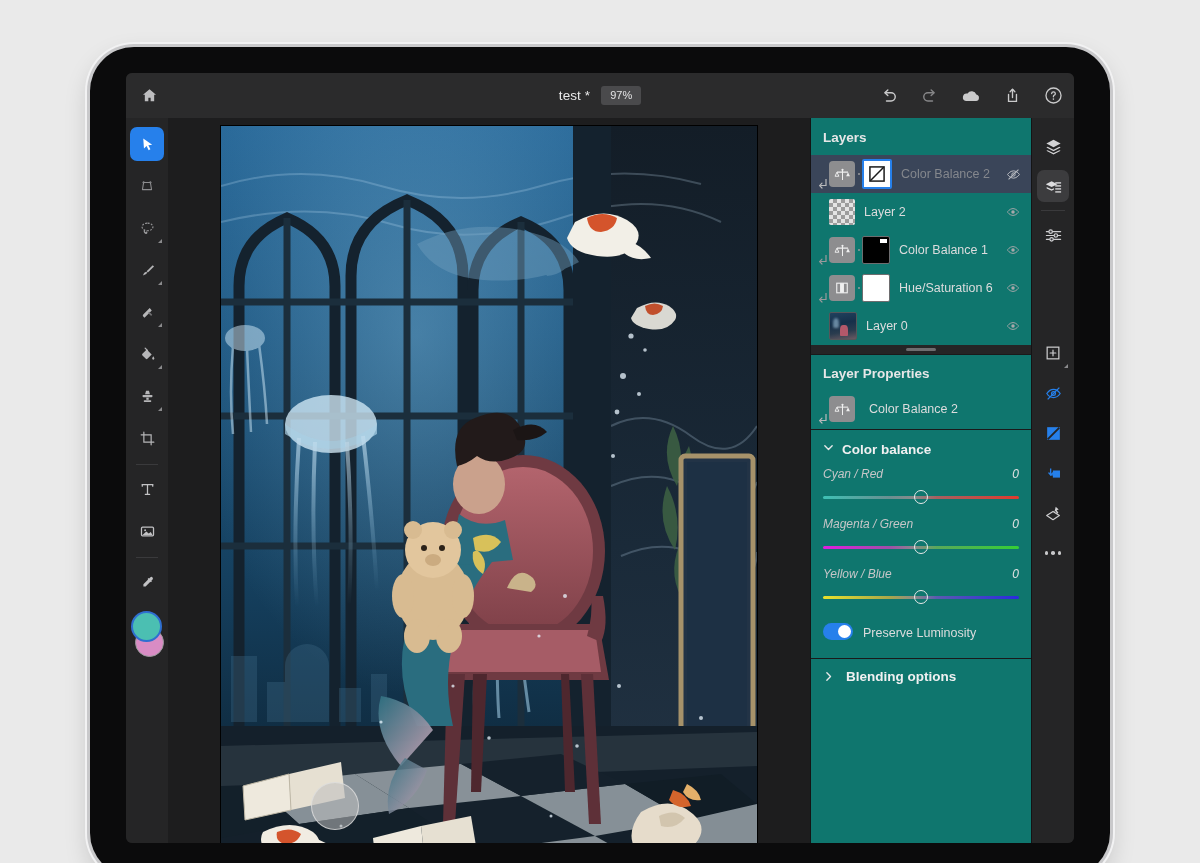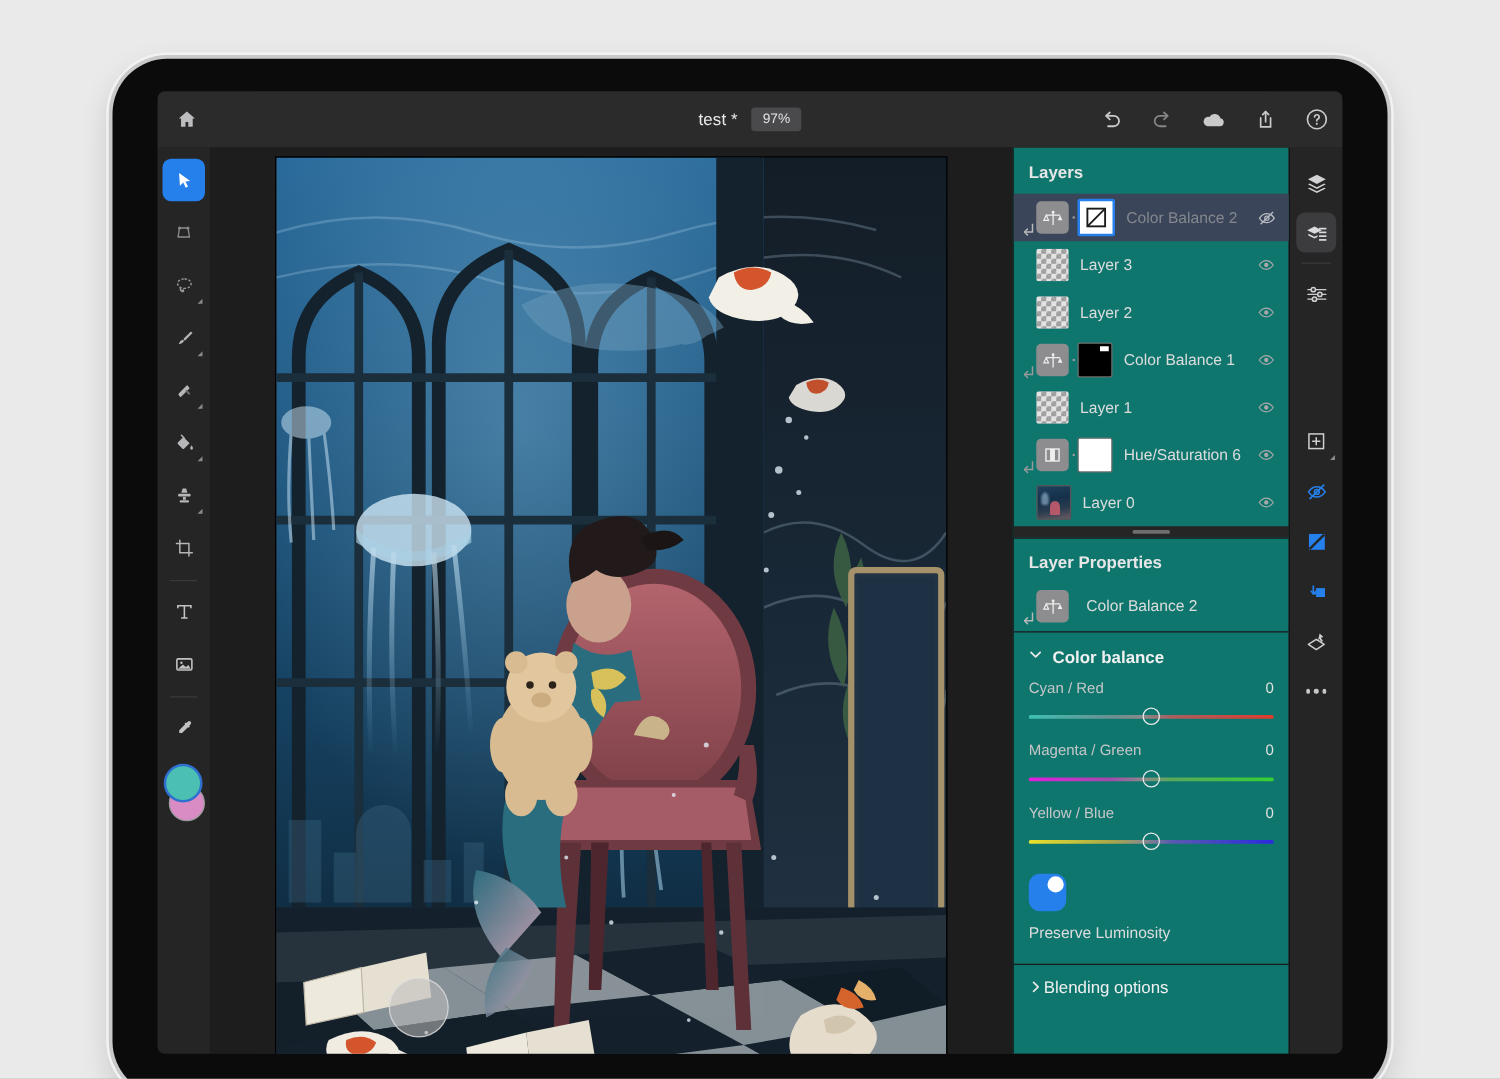--- a/index.html
+++ b/index.html
@@ -89,35 +89,35 @@
   .grip{height:9px;display:flex;align-items:center;justify-content:center;background:#252526;}
   .grip i{width:30px;height:3px;border-radius:2px;background:#6e6e70;display:block;}
   .divider{height:1px;background:#1a1a1b;}
   .props-head{color:#e6e6e7;font-size:13.5px;font-weight:bold;padding:11px 12px 8px 12px;}
   .props-row{height:40px;display:flex;align-items:center;padding:0 12px 0 6px;gap:0;}
   .props-row .pname{color:#dcdcdd;font-size:12.5px;padding-left:14px;}
   .section{padding:10px 12px 6px 12px;}
   .sec-head{display:flex;gap:8px;color:#f0f0f1;font-size:13.5px;font-weight:bold;
             padding:2px 0 10px 0;}
   .slider-block{margin-bottom:13px;}
-  .slider-top{display:flex;justify-content:space-between;align-items:flex-start;margin-bottom:9px;}
+  .slider-top{display:flex;justify-content:space-between;align-items:flex-start;margin-bottom:9px;font-style:italic;}
   .slider-label{color:#c6c6c8;font-size:12px;}
   .slider-val{color:#e2e2e3;font-size:12px;}
   .track{position:relative;height:14px;}
   .track .bar{position:absolute;left:0;right:0;top:6px;height:2.5px;border-radius:2px;}
   .bar.cr{background:linear-gradient(90deg,#3ec0b4 0%,#6a8f91 34%,#8a8a8a 47%,#a66060 58%,#e03b2e 100%);}
   .bar.mg{background:linear-gradient(90deg,#e11ce0 0%,#a04ea8 34%,#8a8a8a 47%,#5aa85a 58%,#35cf35 100%);}
   .bar.yb{background:linear-gradient(90deg,#e8e22c 0%,#a8a64a 34%,#8a8a8a 47%,#5a5ab0 58%,#2a2ae0 100%);}
   .knob{position:absolute;left:50%;top:0;width:14px;height:14px;margin-left:-7px;border-radius:50%;
         border:1.6px solid #e9e9ea;background:transparent;box-sizing:border-box;}
-  .toggle-row{display:flex;align-items:flex-start;gap:10px;padding:6px 0 12px 0;flex-direction:column;}
+  .toggle-row{display:flex;align-items:flex-end;gap:10px;padding:6px 0 12px 0;}
   .toggle{width:30px;height:17px;border-radius:9px;background:#2680eb;position:relative;flex:0 0 30px;}
   .toggle i{position:absolute;right:2px;top:2px;width:13px;height:13px;border-radius:50%;background:#fff;display:block;}
   .toggle-label{color:#dcdcdd;font-size:12.5px;}
-  .blend-head{display:flex;align-items:center;gap:1px;color:#f0f0f1;font-size:13.5px;font-weight:normal;padding:10px 12px;}
+  .blend-head{display:flex;align-items:center;gap:12px;color:#f0f0f1;font-size:13.5px;font-weight:bold;padding:10px 12px;}
   
   .rightrail{width:42px;flex:0 0 42px;background:#252526;display:flex;flex-direction:column;
              align-items:center;padding-top:8px;border-left:1px solid #141415;}
   .rbtn{width:32px;height:32px;margin:4px 0;border-radius:7px;display:flex;align-items:center;
         justify-content:center;position:relative;}
   .rbtn.sel{background:#3c3c3e;}
   .rsep{width:24px;height:1px;background:#3a3a3c;margin:4px 0;}
   .rbtn .caret{position:absolute;right:1px;bottom:1px;width:0;height:0;
       border-left:4px solid transparent;border-bottom:4px solid #8a8a8c;}
   .spacer-lg{height:78px;}
@@ -541,31 +541,20 @@
               <span class="layer-name">Color Balance 2</span>
               <span class="eye">
                 <svg width="17" height="17" viewBox="0 0 24 24">
                   <path d="M3.6 12s3.5-5.2 8.4-5.2S20.4 12 20.4 12s-3.5 5.2-8.4 5.2S3.6 12 3.6 12z" fill="none" stroke="#b9bcc2" stroke-width="1.4"></path>
                   <circle cx="12" cy="12" r="2.4" fill="none" stroke="#b9bcc2" stroke-width="1.4"></circle>
                   <path d="M5 19 19 5" stroke="#b9bcc2" stroke-width="1.5"></path>
                 </svg>
               </span>
             </div>
 
-            <div class="layer-row">
-              <span class="clip-arrow"></span>
-              <span class="thumb checker"></span>
-              <span class="layer-name">Layer 3</span>
-              <span class="eye">
-                <svg width="16" height="16" viewBox="0 0 24 24">
-                  <path d="M3.6 12s3.5-5.2 8.4-5.2S20.4 12 20.4 12s-3.5 5.2-8.4 5.2S3.6 12 3.6 12z" fill="none" stroke="#a8a8aa" stroke-width="1.4"></path>
-                  <circle cx="12" cy="12" r="2.6" fill="#a8a8aa"></circle>
-                </svg>
-              </span>
-            </div>
 
 
             <div class="layer-row">
               <span class="clip-arrow"></span>
               <span class="thumb checker"></span>
               <span class="layer-name">Layer 2</span>
               <span class="eye">
                 <svg width="16" height="16" viewBox="0 0 24 24">
                   <path d="M3.6 12s3.5-5.2 8.4-5.2S20.4 12 20.4 12s-3.5 5.2-8.4 5.2S3.6 12 3.6 12z" fill="none" stroke="#a8a8aa" stroke-width="1.4"></path>
                   <circle cx="12" cy="12" r="2.6" fill="#a8a8aa"></circle>
@@ -595,31 +584,20 @@
               <span class="thumb mask-black"></span>
               <span class="layer-name">Color Balance 1</span>
               <span class="eye">
                 <svg width="16" height="16" viewBox="0 0 24 24">
                   <path d="M3.6 12s3.5-5.2 8.4-5.2S20.4 12 20.4 12s-3.5 5.2-8.4 5.2S3.6 12 3.6 12z" fill="none" stroke="#a8a8aa" stroke-width="1.4"></path>
                   <circle cx="12" cy="12" r="2.6" fill="#a8a8aa"></circle>
                 </svg>
               </span>
             </div>
 
-            <div class="layer-row">
-              <span class="clip-arrow"></span>
-              <span class="thumb checker"></span>
-              <span class="layer-name">Layer 1</span>
-              <span class="eye">
-                <svg width="16" height="16" viewBox="0 0 24 24">
-                  <path d="M3.6 12s3.5-5.2 8.4-5.2S20.4 12 20.4 12s-3.5 5.2-8.4 5.2S3.6 12 3.6 12z" fill="none" stroke="#a8a8aa" stroke-width="1.4"></path>
-                  <circle cx="12" cy="12" r="2.6" fill="#a8a8aa"></circle>
-                </svg>
-              </span>
-            </div>
 
             <div class="layer-row">
               <span class="clip-arrow">
                 <svg width="10" height="12" viewBox="0 0 10 12">
                     <path d="M8 1v6.5H2.2" fill="none" stroke="#9a9a9c" stroke-width="1.2"></path>
                     <path d="M4 5.2 1.6 7.6 4 10" fill="none" stroke="#9a9a9c" stroke-width="1.2" stroke-linejoin="round" stroke-linecap="round"></path>
                   </svg>
               </span>
               <span class="thumb adj">
                 <svg width="18" height="18" viewBox="0 0 24 24">

